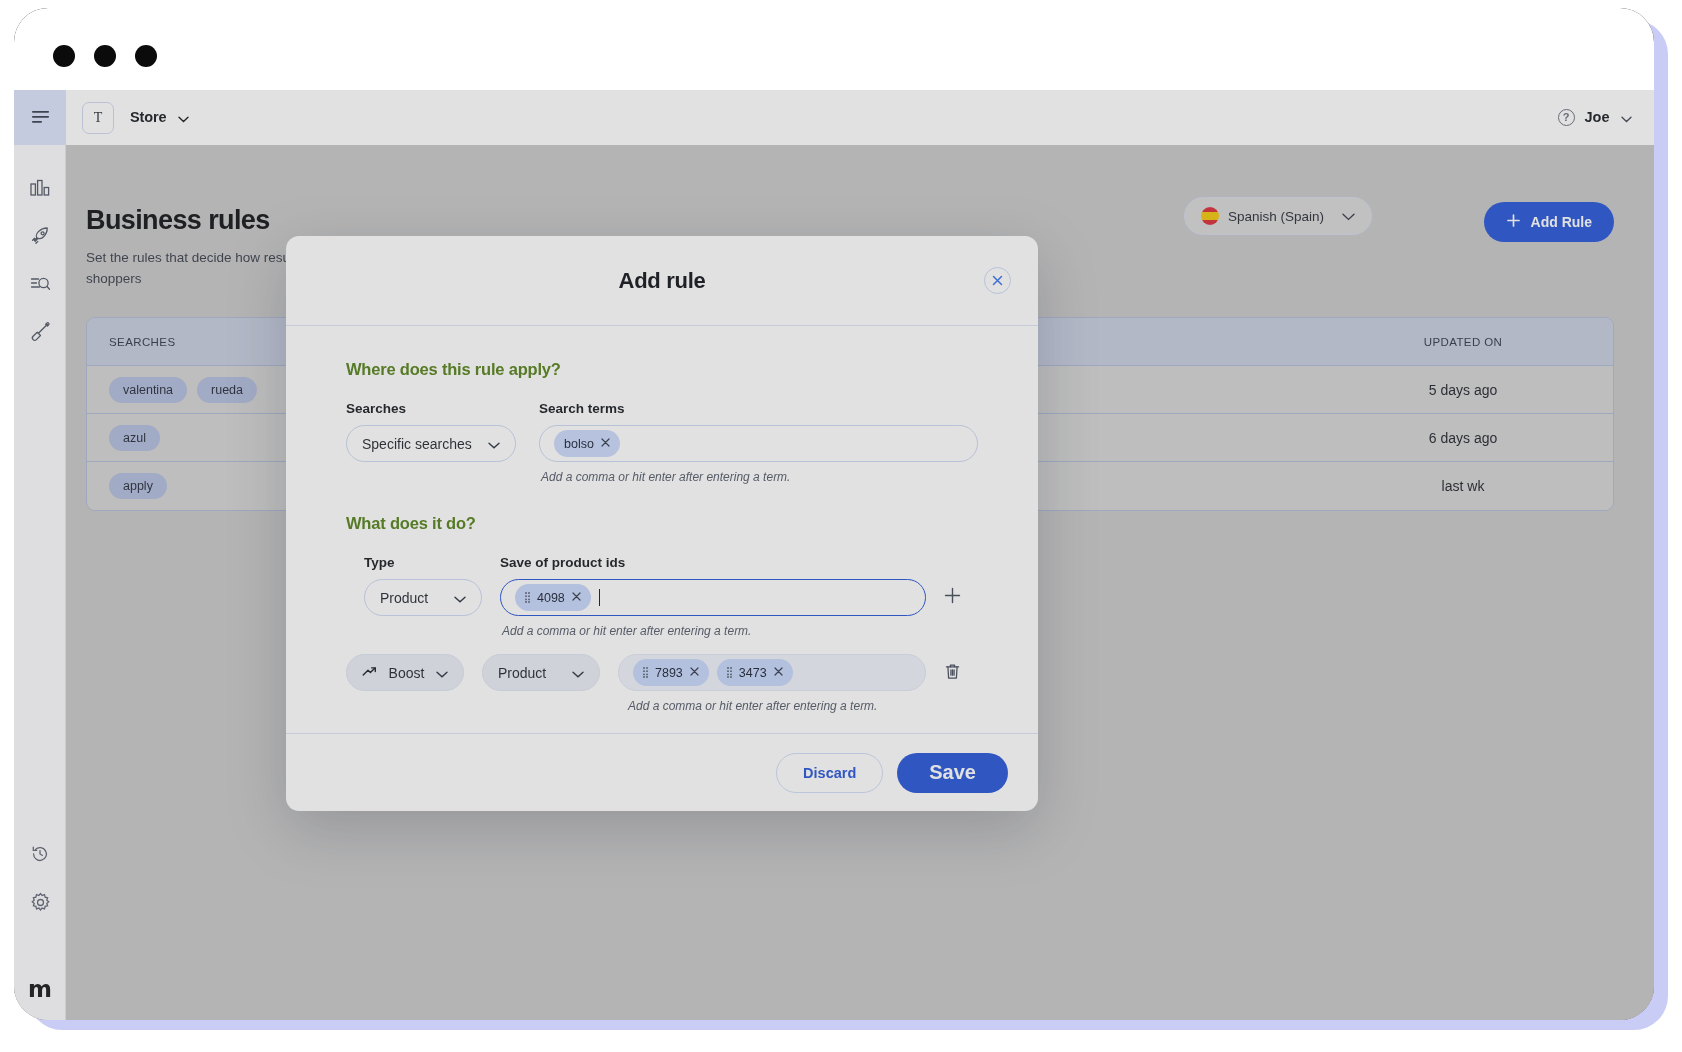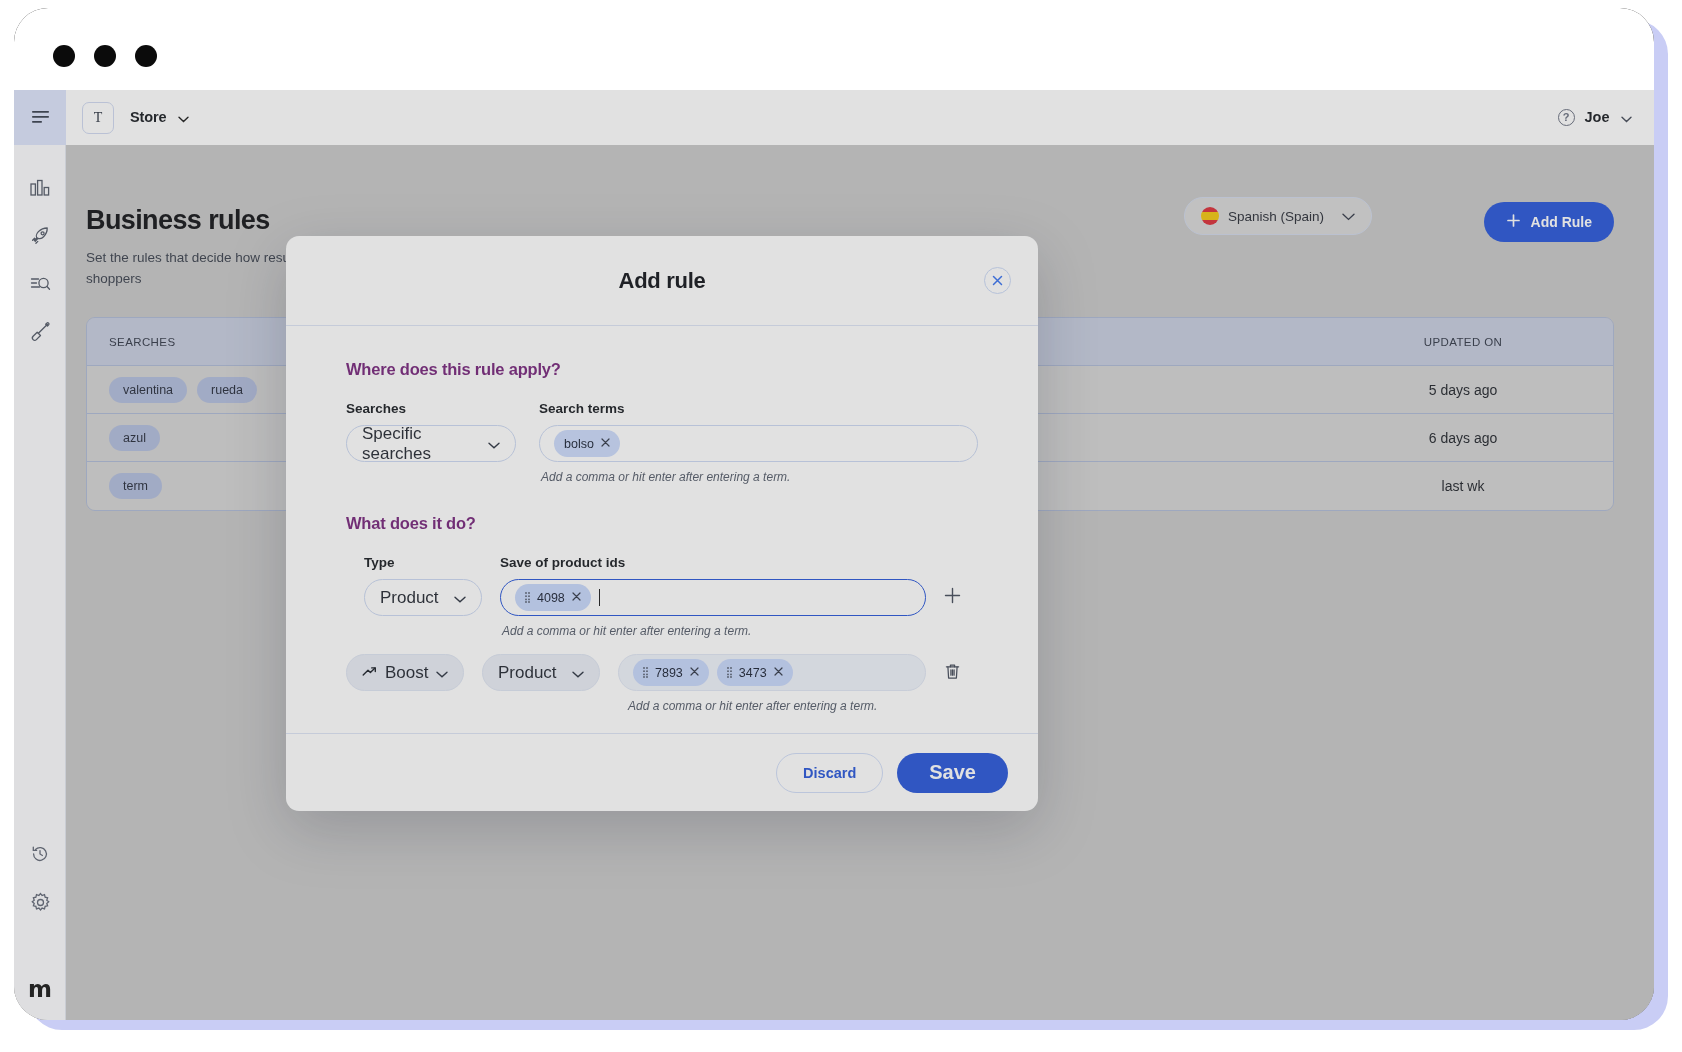--- a/index.html
+++ b/index.html
@@ -236,34 +236,34 @@
   }
   .close-btn {
     position: absolute; right: 27px; top: 31px;
     width: 27px; height: 27px; border-radius: 50%;
     border: 1px solid #c9d8f6; background: #fff;
     display: flex; align-items: center; justify-content: center;
     cursor: pointer;
   }
   .modal-body { padding: 34px 60px 20px 60px; }
   .sect-title {
-    font-size: 16.5px; font-weight: 800; color: #701a75;
+    font-size: 16.5px; font-weight: 800; color: #4d7c0f;
     letter-spacing: -0.2px;
   }
   .field-label {
     font-size: 13.5px; font-weight: 700; color: #0d1117;
     margin-bottom: 9px;
   }
   .row { display: flex; align-items: flex-start; }
   .sel {
     height: 37px; border: 1px solid #cad7f2; border-radius: 19px;
     background: #fff;
     display: flex; align-items: center; gap: 8px;
     padding: 0 15px;
-    font-size: 17px; color: #181d27;
+    font-size: 14px; color: #181d27;
     cursor: pointer;
   }
   .sel .sel-text { flex: 1; }
   .sel.disabled { background: #e8ecf5; border-color: #dde4f2; }
   .tokenbox {
     min-height: 37px;
     border: 1px solid #cad7f2; border-radius: 19px;
     background: #fff;
     display: flex; align-items: center; gap: 8px;
     padding: 4px 14px;
@@ -466,21 +466,21 @@
 
           <div class="trow">
             <div class="tcell-tags">
               <span class="tag">azul</span>
             </div>
             <div class="tcell-updated">6 days ago</div>
           </div>
 
           <div class="trow">
             <div class="tcell-tags">
-              <span class="tag">term</span>
+              <span class="tag">apply</span>
             </div>
             <div class="tcell-updated">last wk</div>
           </div>
         </div>
       </div>
 
       <div class="overlay"></div>
       <div class="modal">
 
         <div class="modal-head">

